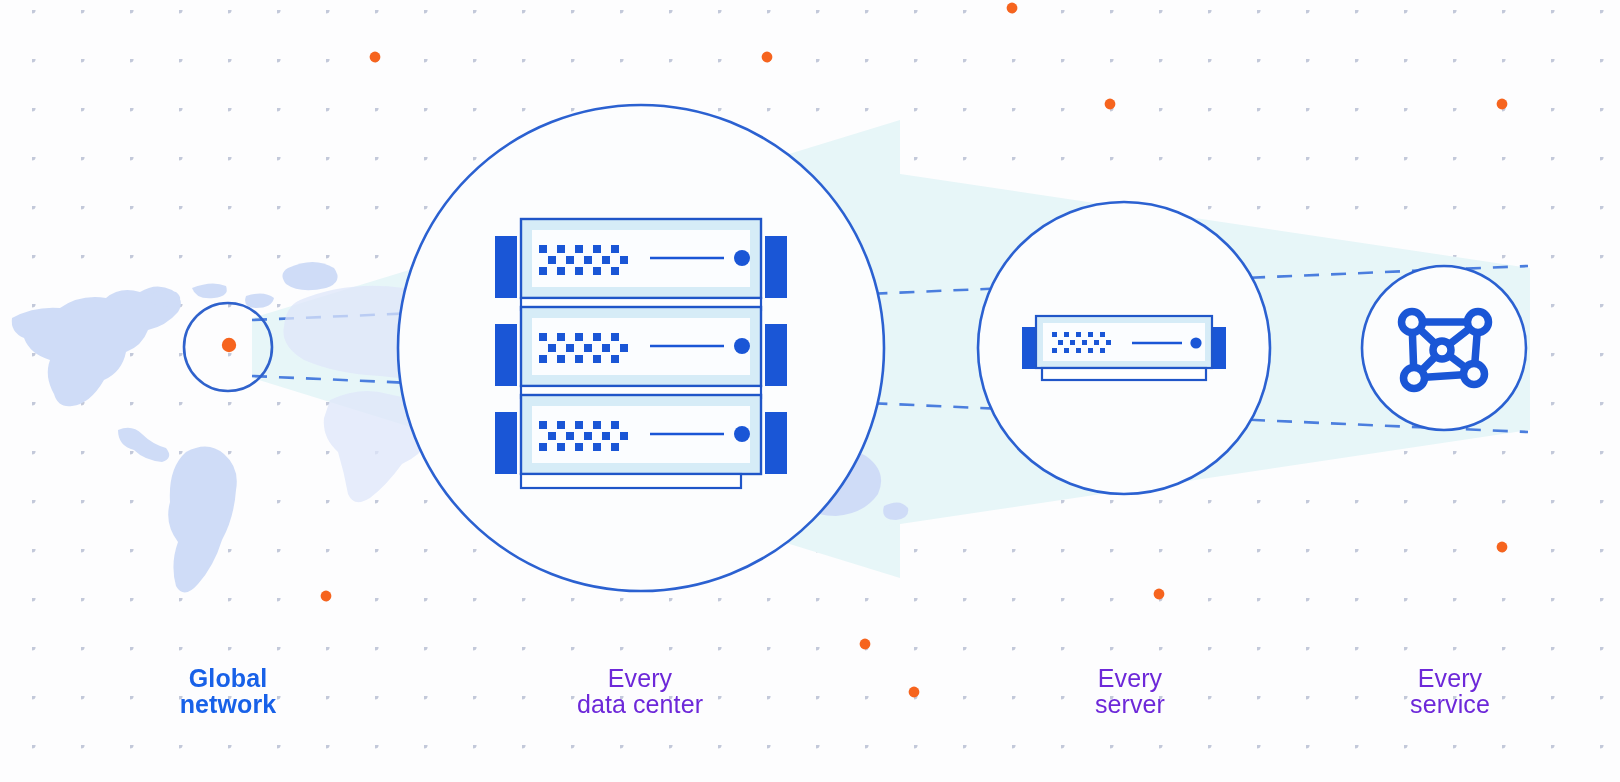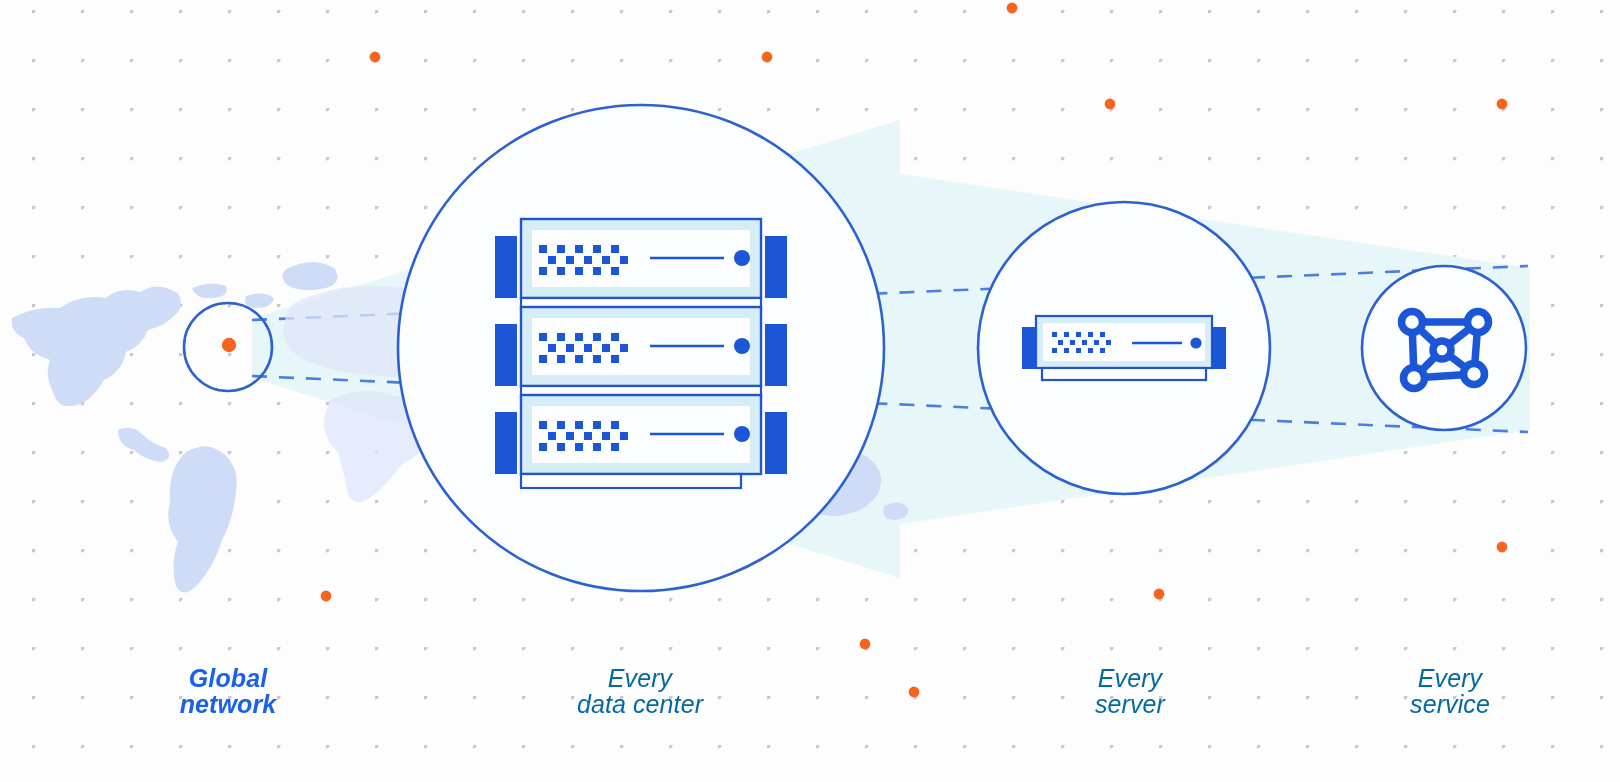--- a/index.html
+++ b/index.html
@@ -7,36 +7,35 @@
   body{
     font-family:"Liberation Sans","DejaVu Sans",sans-serif;
     -webkit-font-smoothing:antialiased;
   }
   #stage{
     position:relative;
     width:1620px;
     height:782px;
     overflow:hidden;
     background:#fdfdfe;
-    font-style:italic;
   }
   #scene{
     position:absolute;
     inset:0;
     width:1620px;
     height:782px;
     display:block;
   }
   .label{
     position:absolute;
     text-align:center;
     font-size:25px;
     line-height:1.04;
     font-weight:400;
-    color:#0369a1;
+    color:#6d28d9;
     letter-spacing:0.1px;
     white-space:pre-line;
     user-select:none;
   }
   .label.accent{
     color:#1861e8;
     font-weight:700;
   }
   #label-global{ left:128px; top:665px; width:200px; }
   #label-datacenter{ left:520px; top:665px; width:240px; }

